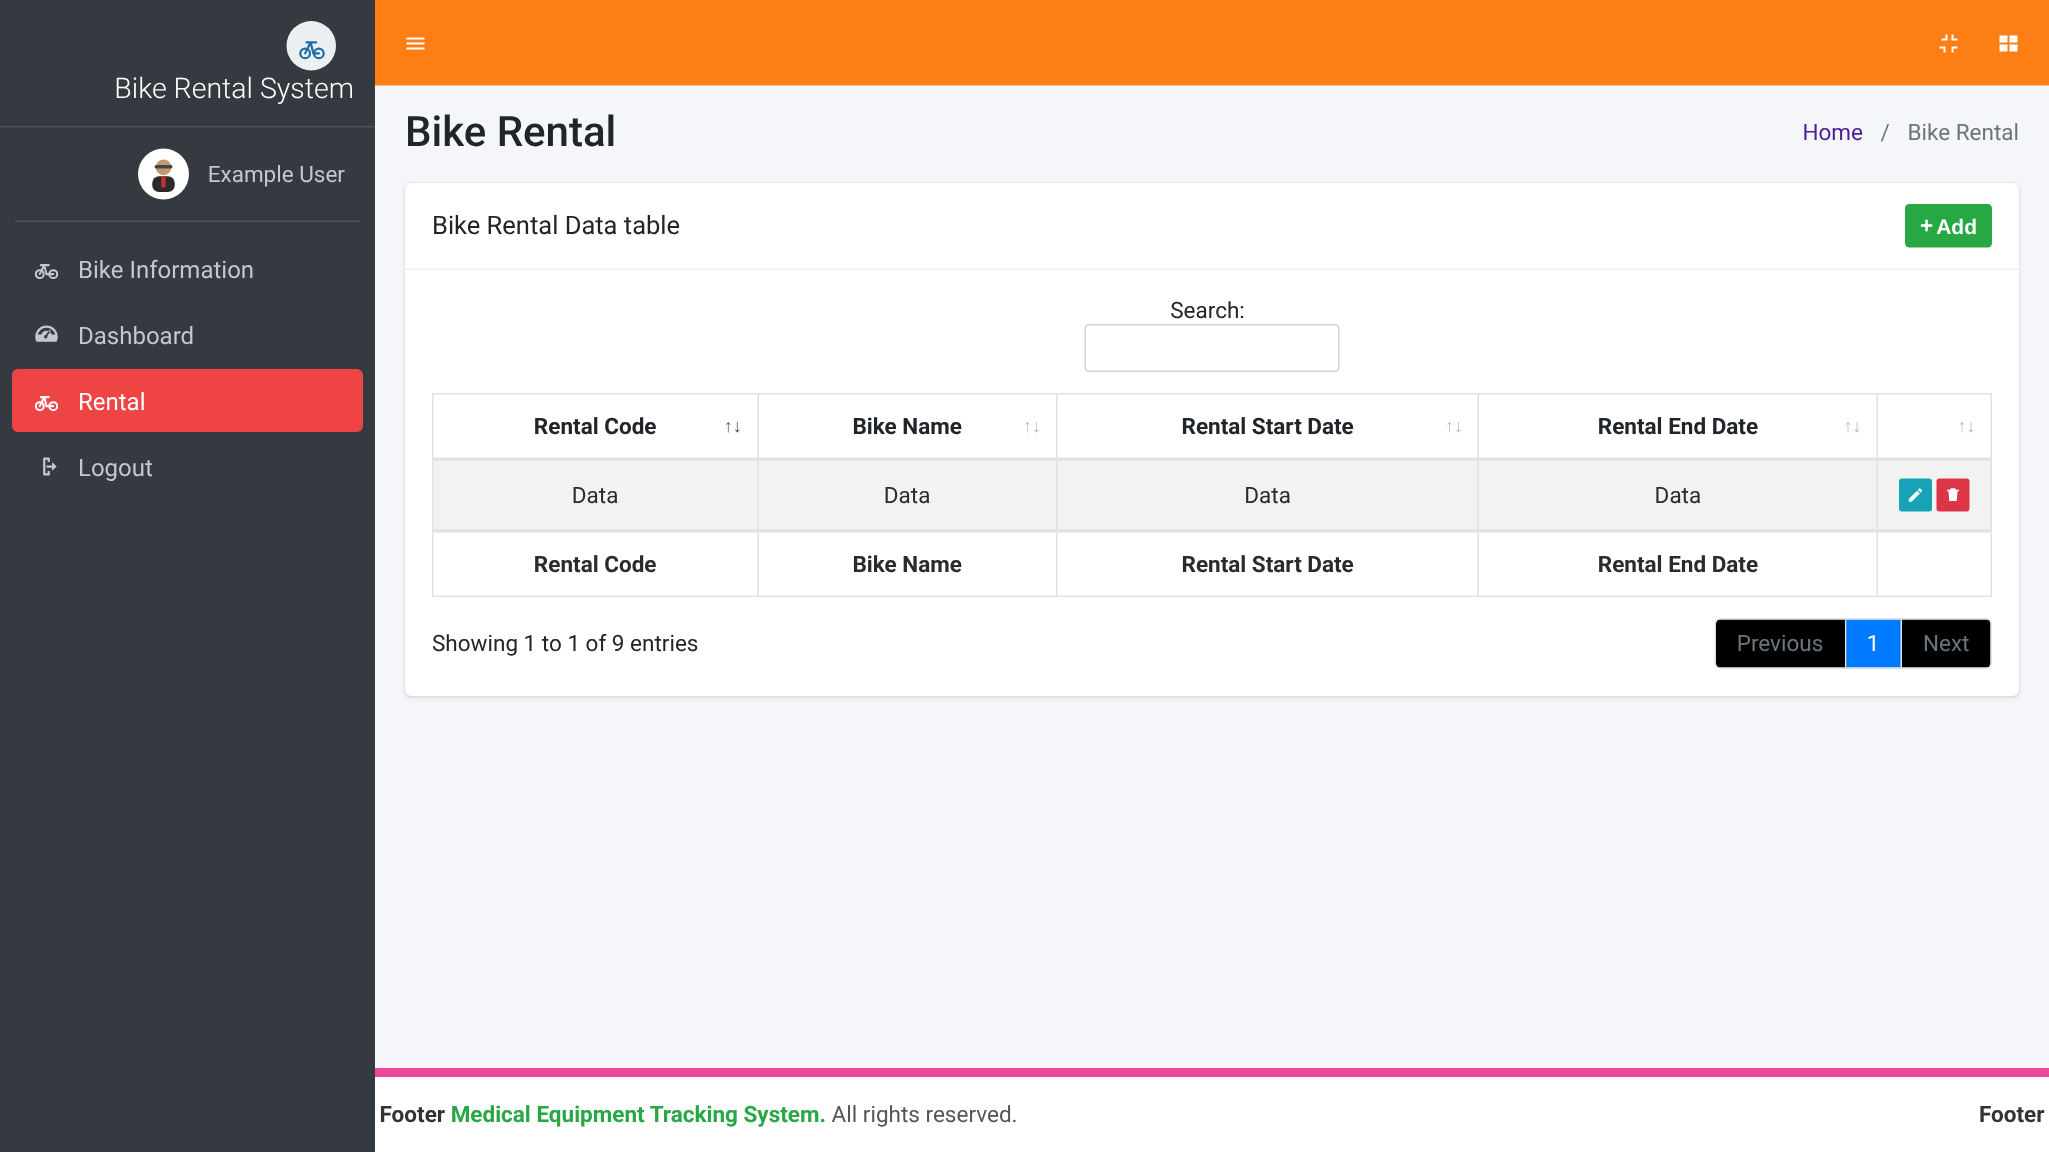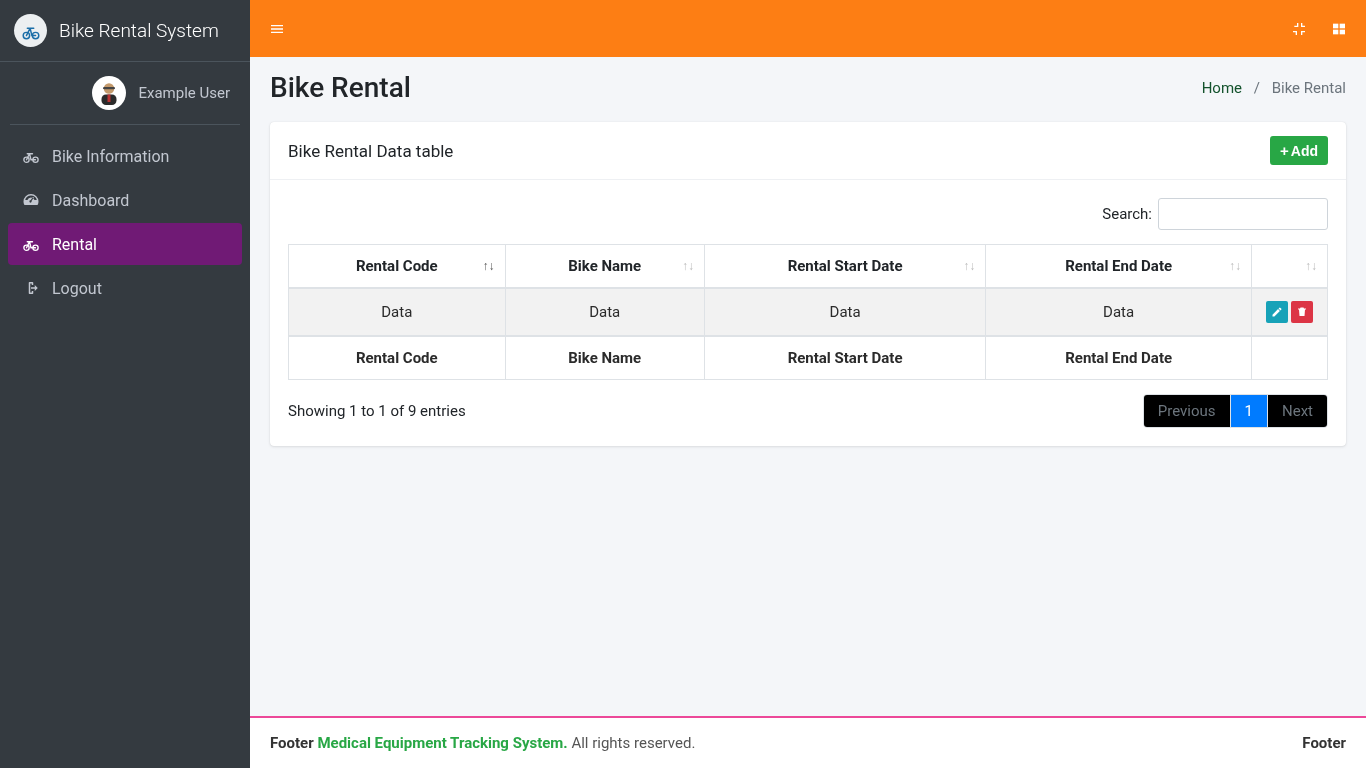--- a/index.html
+++ b/index.html
@@ -1,63 +1,63 @@
 <!DOCTYPE html>
 <html><head>
 <meta charset="utf-8">
 <style>
 * { margin: 0; padding: 0; box-sizing: border-box; }
 html, body { height: 100%; font-family: -apple-system, BlinkMacSystemFont, "Segoe UI", Roboto, "Helvetica Neue", Arial, sans-serif; font-size: 16px; color: #2b2b2b; }
 body { display: flex; background: #f4f6f9; }
 
 
 .sidebar { width: 250px; background: #343a40; color: #c2c7d0; display: flex; flex-direction: column; flex-shrink: 0; }
-.brand { display: flex; align-items: center; padding: 14px 14px; border-bottom: 1px solid #4b545c; }
+.brand { display: flex; align-items: flex-end; padding: 14px 14px; border-bottom: 1px solid #4b545c; flex-direction: column; }
 .brand-logo { width: 33px; height: 33px; border-radius: 50%; background: #eceff1; display: flex; align-items: center; justify-content: center; margin-right: 12px; }
 .brand-logo svg { width: 22px; height: 22px; }
 .brand-text { color: #fff; font-weight: 300; font-size: 19px; }
 
 .user-panel { display: flex; align-items: center; padding: 14px 10px; border-bottom: 1px solid #4b545c; margin: 0 10px; justify-content: flex-end; }
 .user-avatar { width: 34px; height: 34px; border-radius: 50%; background: #fff; margin-right: 12px; display:flex; align-items:center; justify-content:center; overflow:hidden; }
 .user-avatar svg { width: 30px; height: 30px; }
 .user-name { color: #c2c7d0; font-size: 15px; }
 
 .nav { padding: 10px 8px; }
 .nav-item { display: flex; align-items: center; padding: 10px 12px; border-radius: 4px; cursor: pointer; color: #c2c7d0; margin-bottom: 2px; }
-.nav-item.active { background: #701a75; color: #fff; }
+.nav-item.active { background: #ef4444; color: #fff; }
 .nav-icon { width: 22px; height: 22px; display: inline-flex; align-items: center; justify-content: center; margin-right: 10px; }
 .nav-icon svg { width: 18px; height: 18px; fill: currentColor; }
 
 
 .main { flex: 1; display: flex; flex-direction: column; min-width: 0; }
 
 
 .topbar { height: 57px; background: #fd7e14; display: flex; align-items: center; padding: 0 16px; justify-content: space-between; }
 .topbar-left, .topbar-right { display: flex; align-items: center; gap: 18px; }
 .topbar-btn { color: #fff; cursor: pointer; display:flex; align-items:center; justify-content:center; width:22px; height:22px; }
 .topbar-btn svg { width: 16px; height: 16px; fill: currentColor; }
 
 
 .content-header { display: flex; justify-content: space-between; align-items: center; padding: 14px 20px 18px 20px; gap: 16px; }
 .page-title { font-size: 28px; font-weight: 500; color: #212529; }
 .breadcrumb { font-size: 15px; color: #6c757d; }
-.breadcrumb a { color: #14532d; text-decoration: none; }
+.breadcrumb a { color: #4c1d95; text-decoration: none; }
 .breadcrumb .sep { margin: 0 8px; color:#6c757d; }
 
 
 .content { padding: 0 20px 20px 20px; flex: 1; }
 .card { background: #fff; border-radius: 4px; box-shadow: 0 0 1px rgba(0,0,0,.125), 0 1px 3px rgba(0,0,0,.1); }
 .card-header { display: flex; justify-content: space-between; align-items: center; padding: 14px 18px; border-bottom: 1px solid #eef0f3; gap: 16px; }
 .card-title { font-size: 17px; color: #212529; }
 .btn-add { background: #28a745; color: #fff; border: none; border-radius: 3px; padding: 6px 10px; font-weight: 700; font-size: 14px; cursor: pointer; display:flex; align-items:center; }
 .btn-add .plus { font-weight: 900; margin-right: 2px; font-size:15px; }
 
 .card-body { padding: 18px; }
 
-.search-row { display: flex; justify-content: flex-end; align-items: center; margin-bottom: 14px; }
+.search-row { display: flex; justify-content: flex-end; align-items: center; margin-bottom: 14px; flex-direction: column; }
 .search-row label { font-size: 15px; color: #212529; margin-right: 6px; }
 .search-row input { height: 32px; width: 170px; border: 1px solid #ced4da; border-radius: 3px; padding: 4px 8px; font-size: 14px; }
 
 
 table.datatable { width: 100%; border-collapse: collapse; border: 1px solid #dee2e6; }
 table.datatable th, table.datatable td { padding: 12px 14px; font-size: 15px; text-align: center; border-right: 1px solid #dee2e6; }
 table.datatable th:last-child, table.datatable td:last-child { border-right: none; }
 table.datatable thead th { border-bottom: 2px solid #dee2e6; font-weight: 700; color:#212529; position: relative; cursor:pointer; }
 table.datatable tbody tr.odd { background: #f2f2f2; }
 table.datatable tfoot th { border-top: 2px solid #dee2e6; font-weight: 700; }
@@ -72,21 +72,21 @@
 
 
 .table-foot { display: flex; justify-content: space-between; align-items: center; margin-top: 14px; }
 .info-text { font-size: 15px; color: #212529; }
 .pagination { display: flex; border: 1px solid #dee2e6; border-radius: 4px; overflow: hidden; }
 .page-link { padding: 7px 14px; font-size: 15px; color: #6c757d; cursor: pointer; border-right: 1px solid #dee2e6; background:#000000; }
 .page-link:last-child { border-right: none; }
 .page-link.active { background: #007bff; color: #fff; }
 
 
-.footer { background: #fff; border-top: 2px solid #ec4899; padding: 16px 20px; display: flex; justify-content: space-between; font-size: 15px; color: #555; }
+.footer { background: #fff; border-top: 6px solid #ec4899; padding: 16px 3px; display: flex; justify-content: space-between; font-size: 15px; color: #555; }
 .footer .link { color: #28a745; font-weight: 700; }
 .footer .bold { font-weight: 700; color:#333; }
 </style>
 </head>
 <body>
 
 <aside class="sidebar">
   <div class="brand">
     <span class="brand-logo">
       <svg viewBox="0 0 24 24">

